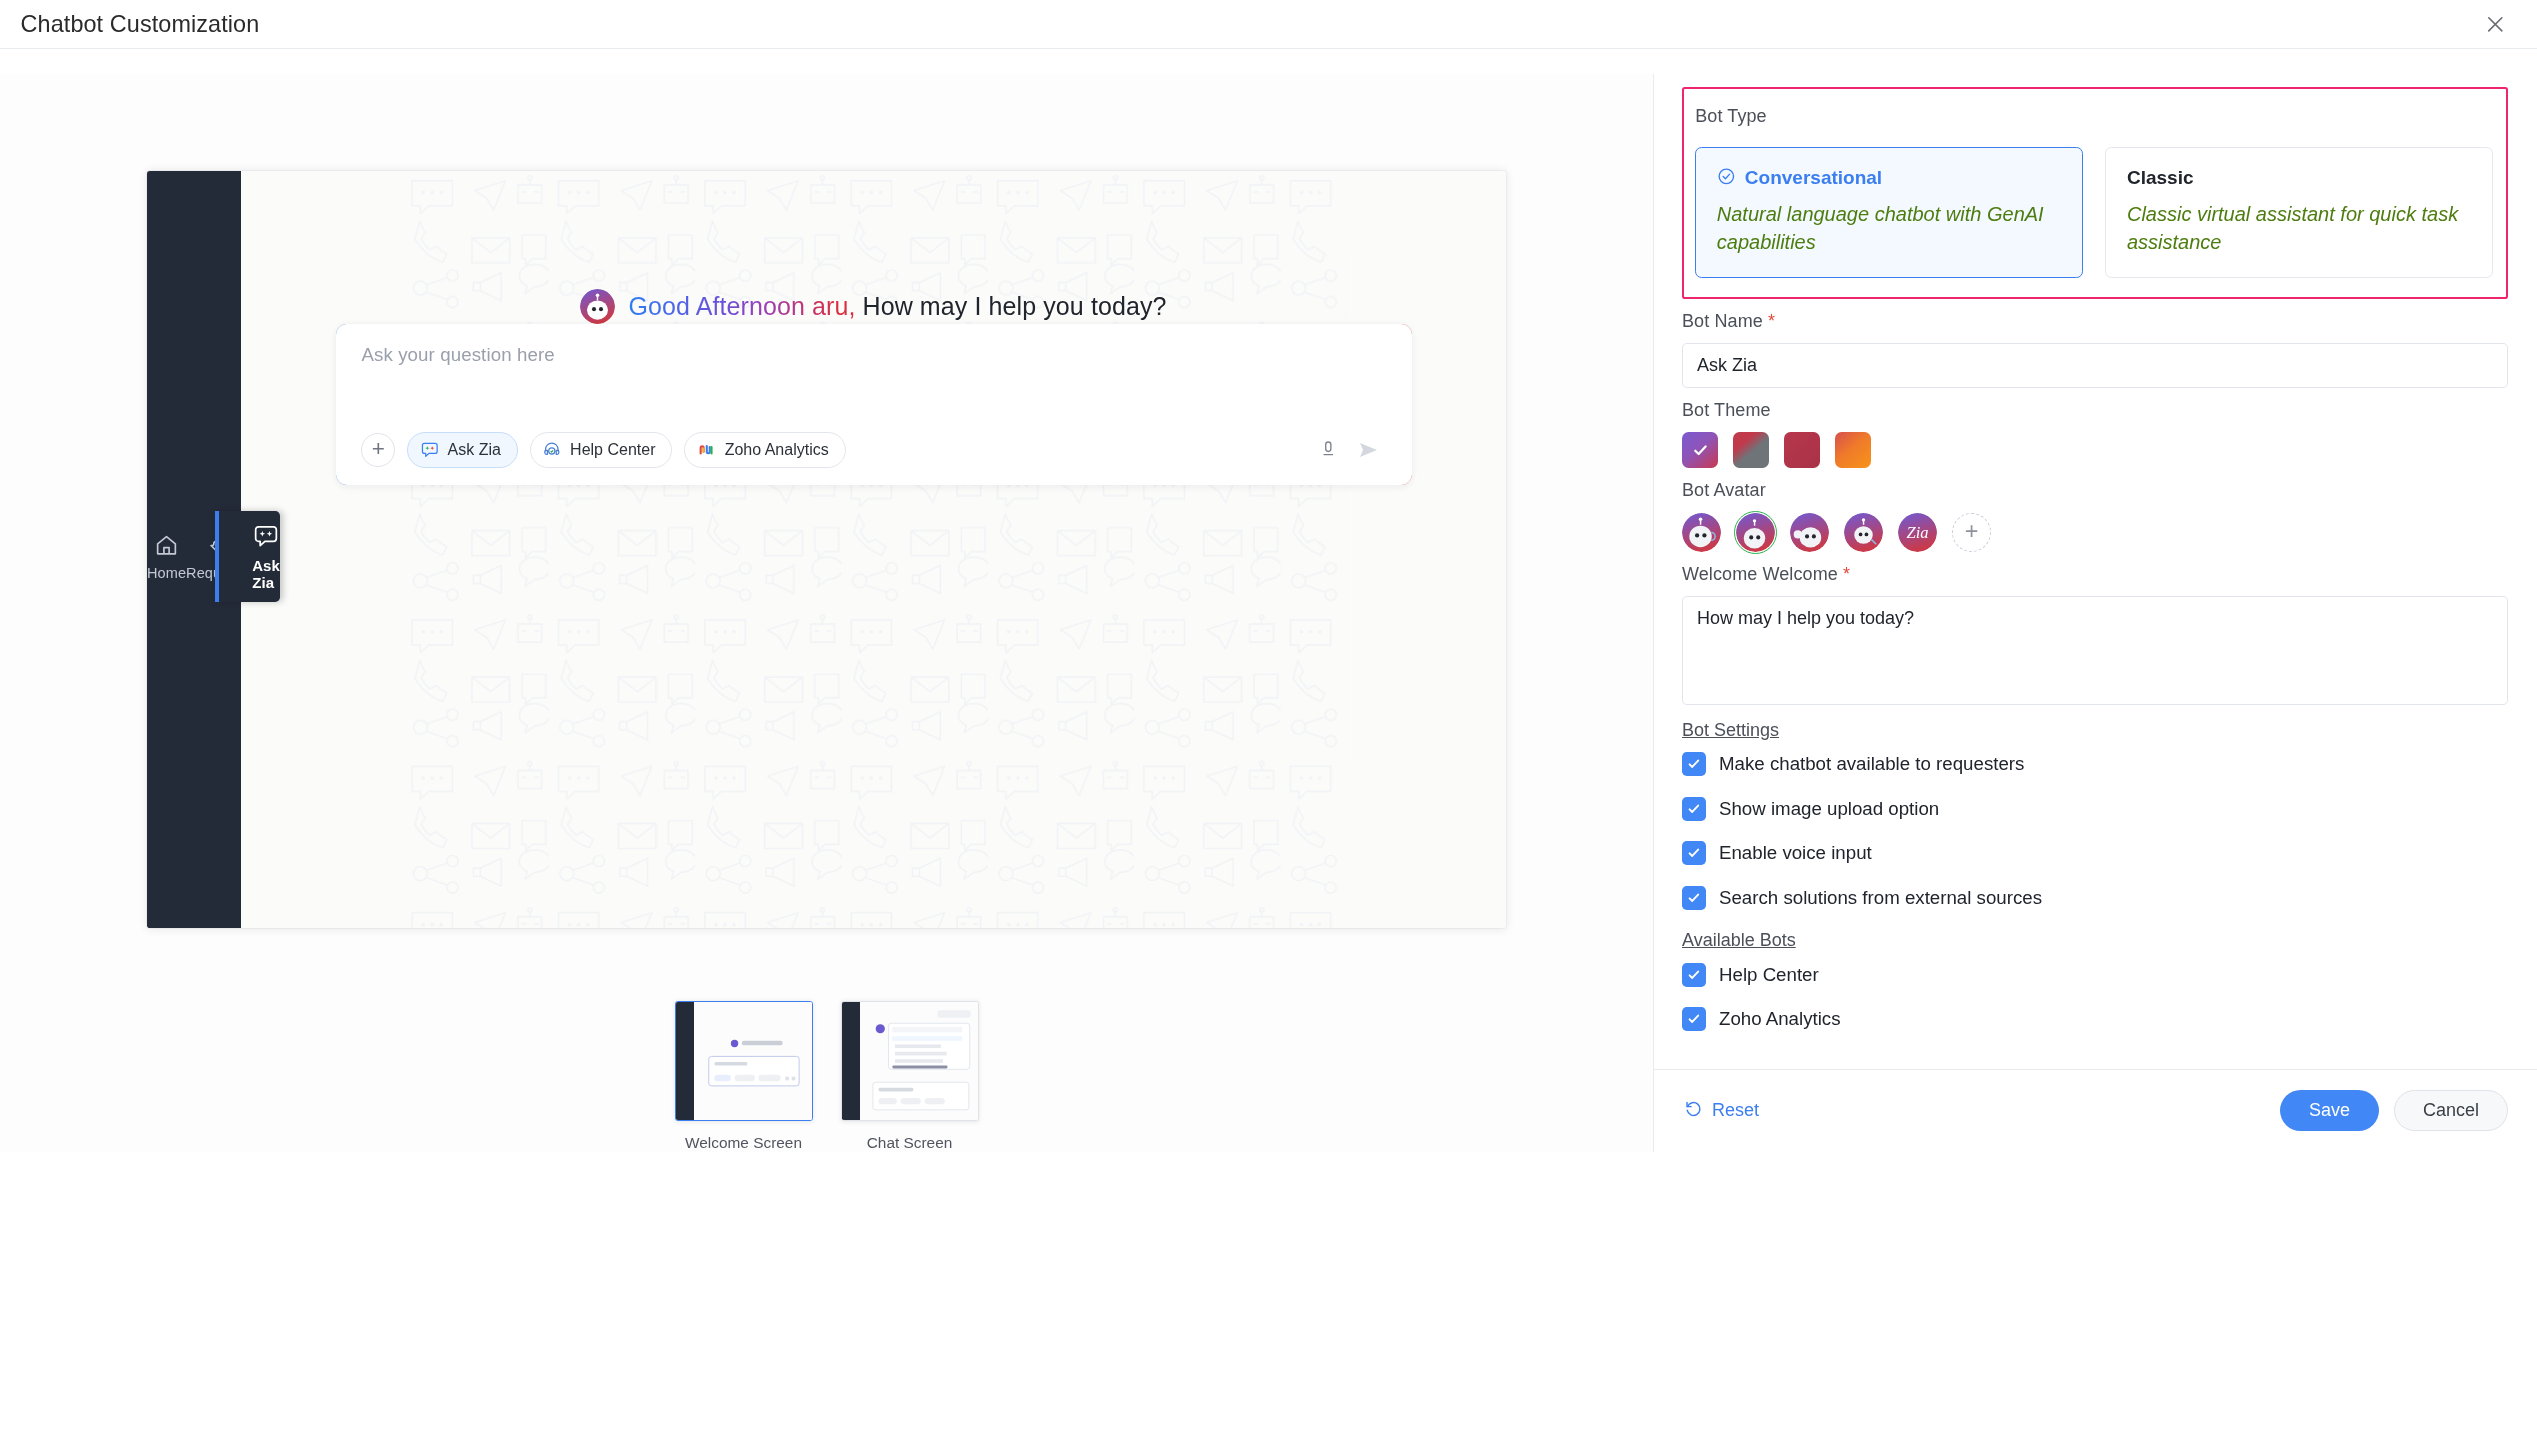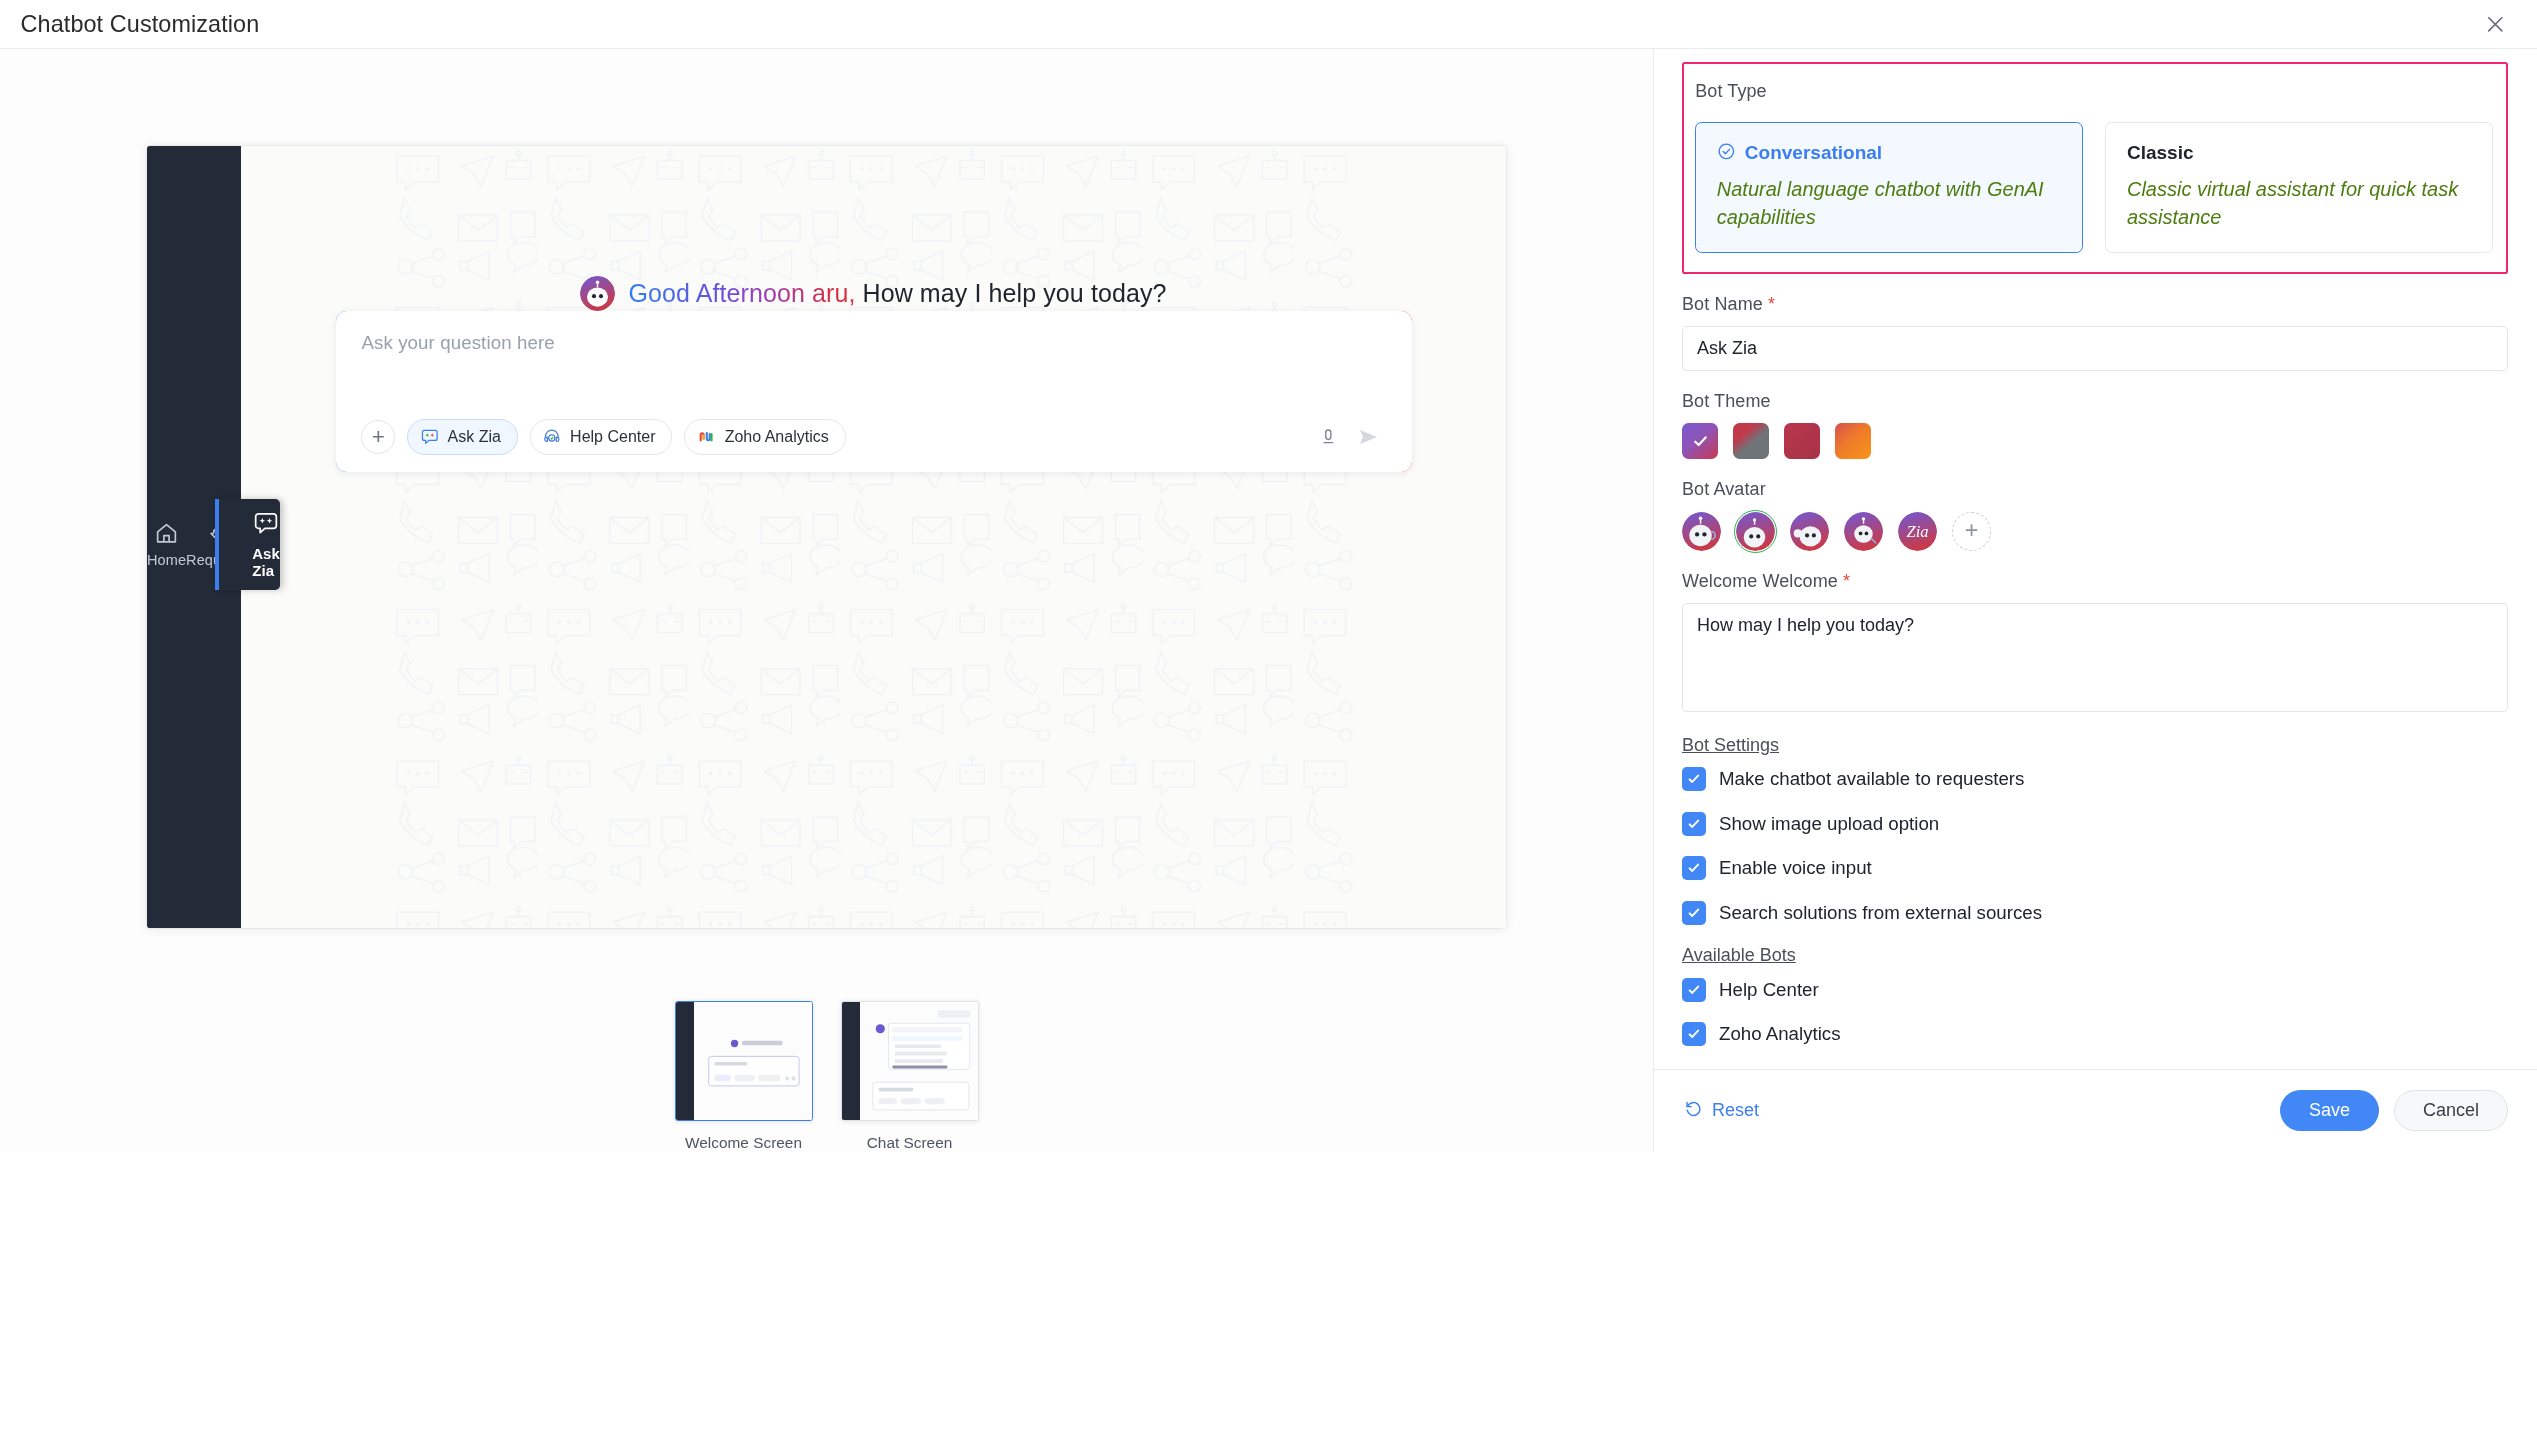--- a/index.html
+++ b/index.html
@@ -2,21 +2,21 @@
 <html style="font-size:15px"><head>
 <meta charset="utf-8">
 <style>
   * { box-sizing: border-box; margin: 0; padding: 0; }
   html, body {
     width: 2538px; height: 1450px;
     font-family: "Liberation Sans", sans-serif;
     background: #ffffff;
     overflow: hidden;
   }
-  .app { position: relative; width: 2538px; height: 1152px; display: flex; flex-direction: column; }
+  .app { position: relative; width: 2538px; height: 1152px; display: flex; flex-direction: column; gap: 25px; }
 
   
   .titlebar {
     height: 49px; flex: 0 0 49px;
     display: flex; align-items: center;
     padding: 0 24px 0 20.6px;
     border-bottom: 0.9px solid #e9ecef;
     background: #fff;
   }
   .title-text { font-size: 23.4px; color: #2b2b2b; font-weight: 400; letter-spacing: 0.1px; }
@@ -154,21 +154,21 @@
   .type-card {
     flex: 1 1 0; border: 0.9px solid #e4e7ec; border-radius: 6.5px;
     padding: 18.7px 20.6px 20.6px; cursor: pointer; background: #fff; min-height: 129px;
   }
   .type-card.active { border-color: #3b7ef0; background: #f4f9ff; }
   .type-head { display: flex; align-items: center; gap: 9.4px; margin-bottom: 11.2px; }
   .type-title { font-size: 19px; font-weight: 700; color: #20242c; }
   .type-card.active .type-title { color: #3b7ef0; }
   .type-desc { font-size: 20px; color: #4d7c0f; line-height: 1.42; font-style: italic; }
 
-  .section { margin-top: 20px; }
+  .section { margin-top: 12px; }
   .text-input {
     width: 100%; height: 45px; border: 0.9px solid #e1e4ea; border-radius: 4.7px;
     padding: 0 14px; font-size: 18px; color: #20242c; font-family: inherit; background: #fff;
   }
   .textarea {
     width: 100%; height: 109px; border: 0.9px solid #e1e4ea; border-radius: 4.7px;
     padding: 11.2px 14px; font-size: 18px; color: #20242c; font-family: inherit; resize: none; background: #fff;
   }
 
   .swatch-row { display: flex; gap: 15px; }

